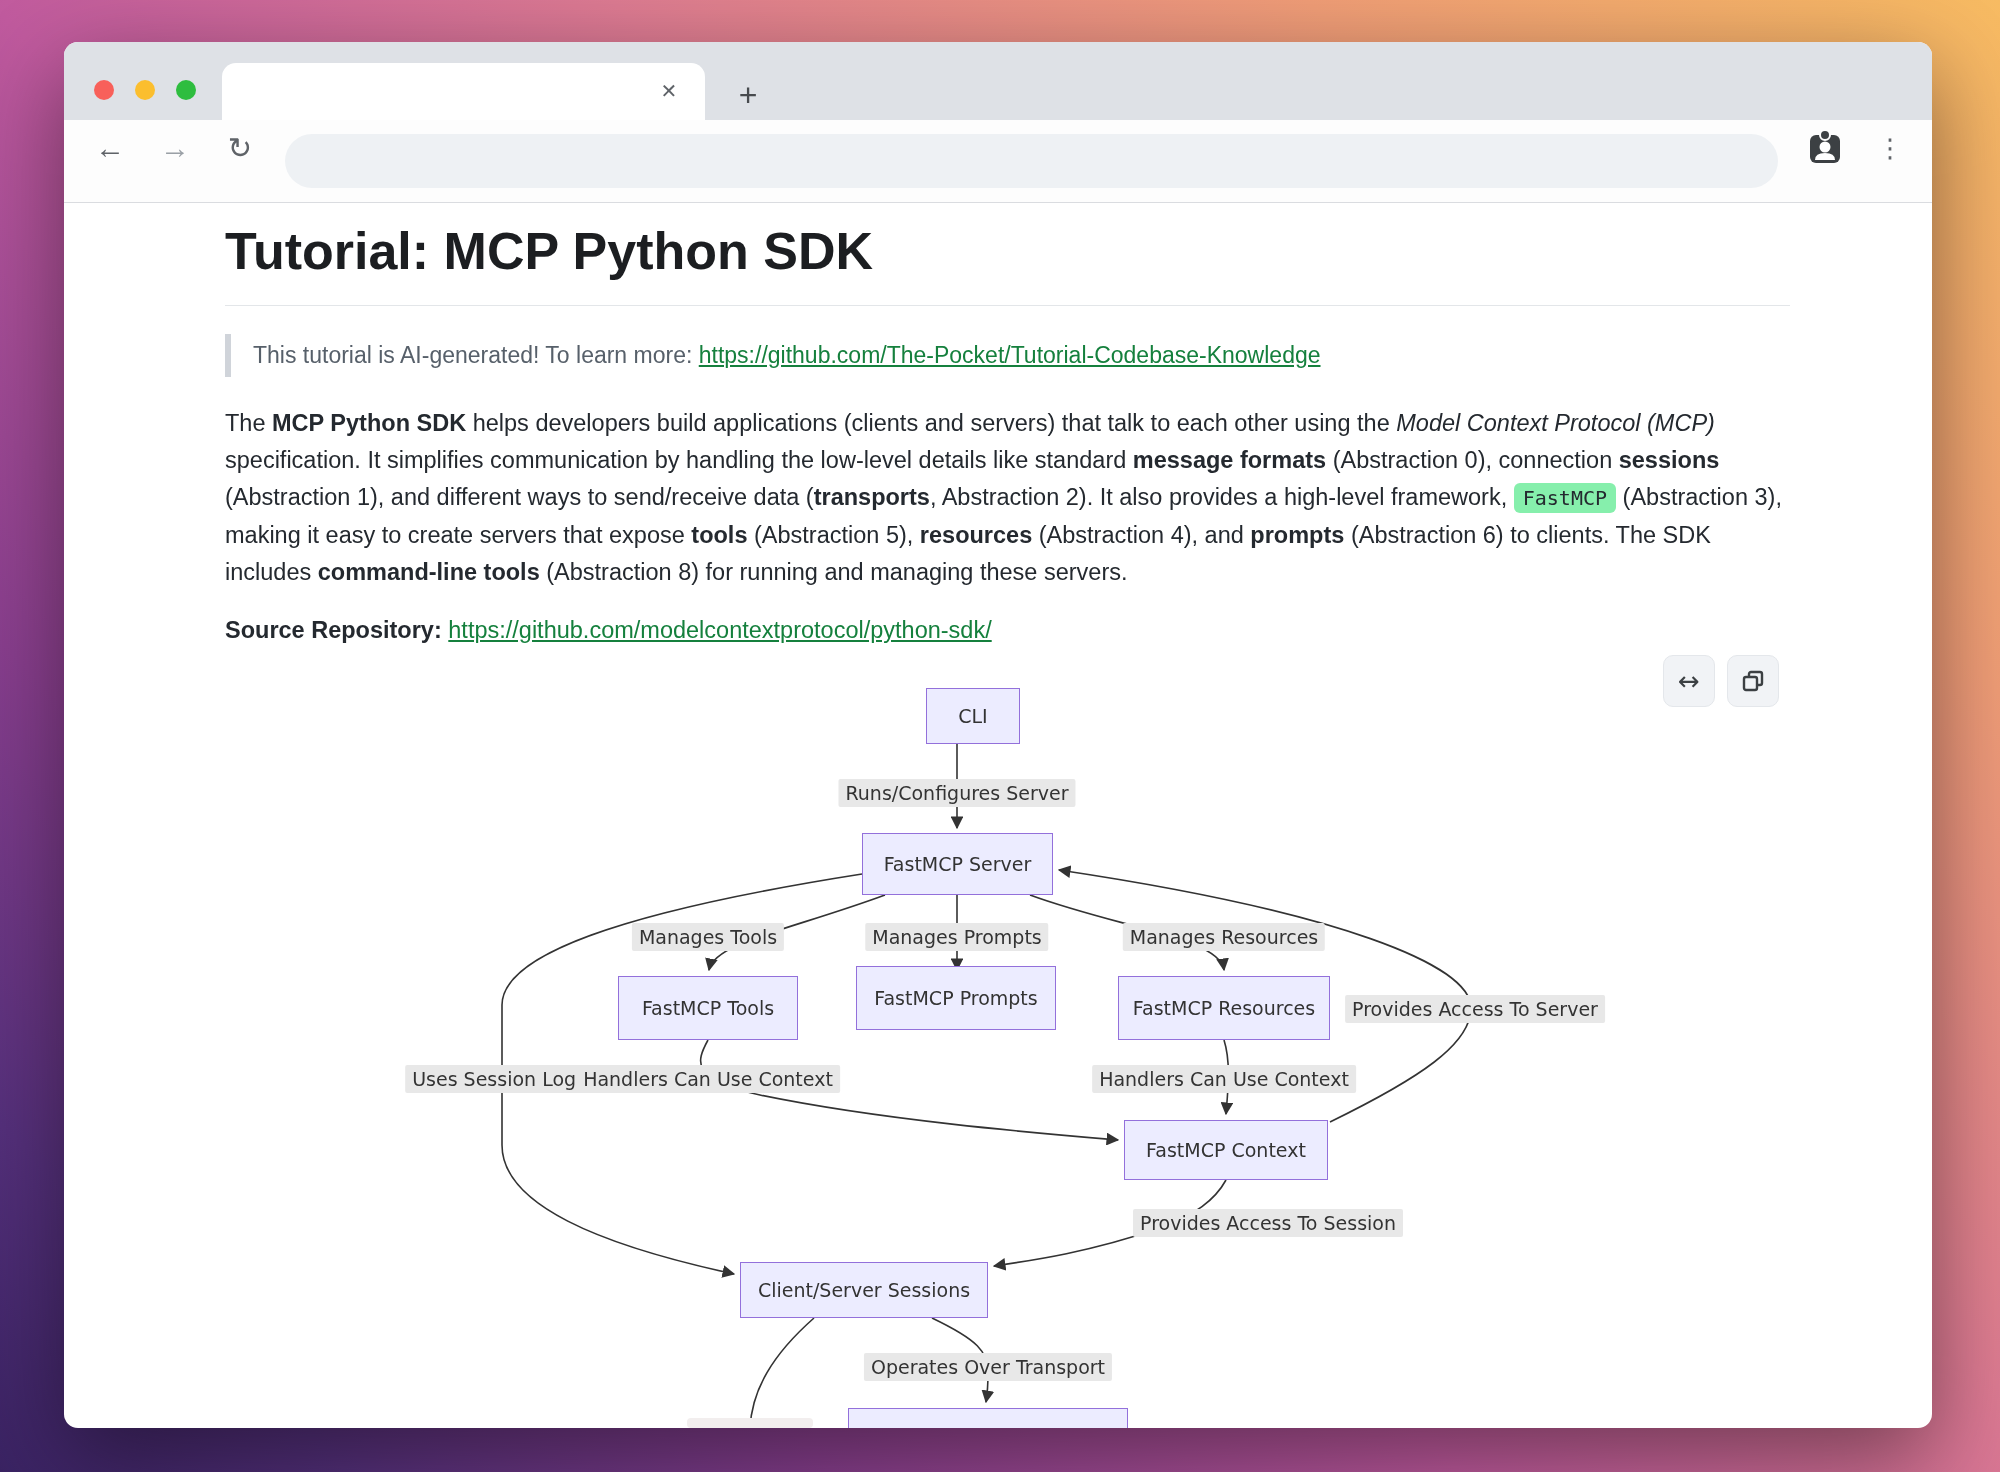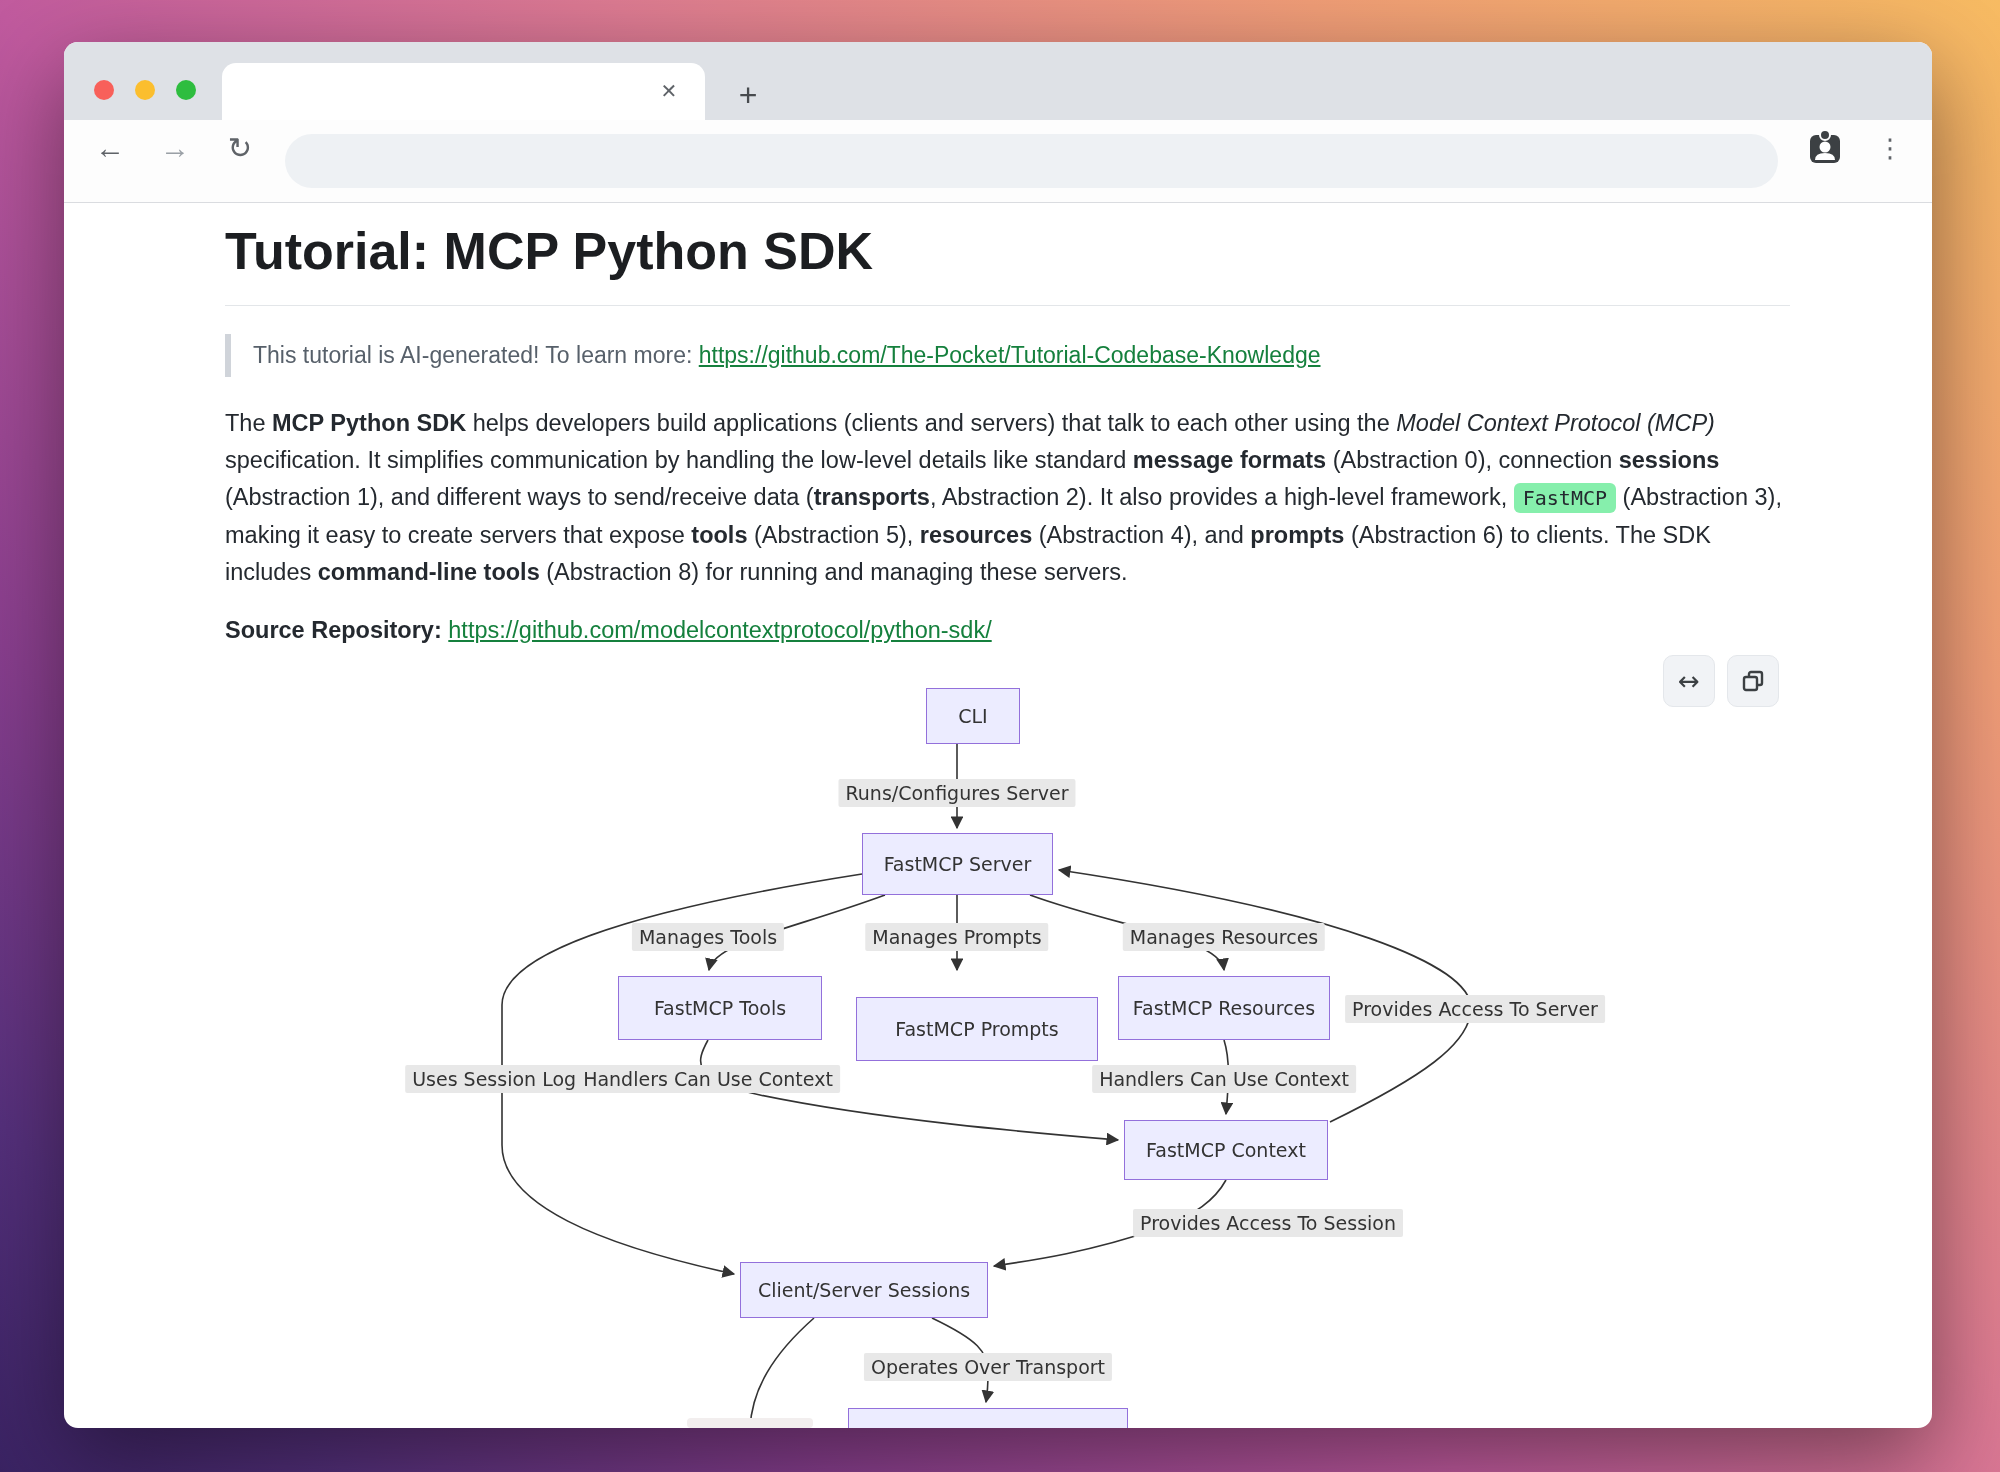--- a/index.html
+++ b/index.html
@@ -66,22 +66,22 @@
   }
   .dg-btn.expand{left:1599px;}
   .dg-btn.copy{left:1663px;}
   .edges{position:absolute;left:0;top:0;}
   .node{
     position:absolute;background:#ECECFF;border:1px solid #9370DB;color:#333;
     display:flex;align-items:center;justify-content:center;font-size:19px;box-sizing:border-box;
   }
   .n-cli{left:846px;top:86px;width:94px;height:56px;margin-left:16px;}
   .n-server{left:798px;top:231px;width:191px;height:62px;}
-  .n-tools{left:554px;top:374px;width:204px;height:64px;}
-  .n-prompts{left:792px;top:395px;width:242px;height:64px;}
+  .n-tools{left:554px;top:374px;width:180px;height:64px;}
+  .n-prompts{left:792px;top:364px;width:200px;height:64px;}
   .n-resources{left:1054px;top:374px;width:212px;height:64px;}
   .n-context{left:1060px;top:518px;width:204px;height:60px;}
   .n-sessions{left:676px;top:660px;width:248px;height:56px;}
   .n-bottom{left:784px;top:806px;width:280px;height:60px;}
   .elabel{
     position:absolute;transform:translate(-50%,-50%);background:#e8e8e8;color:#333;
     font-size:19px;padding:3px 7px;white-space:nowrap;border-radius:2px;
   }
   .l-runs{left:893px;top:191px;}
   .l-mtools{left:644px;top:335px;}

